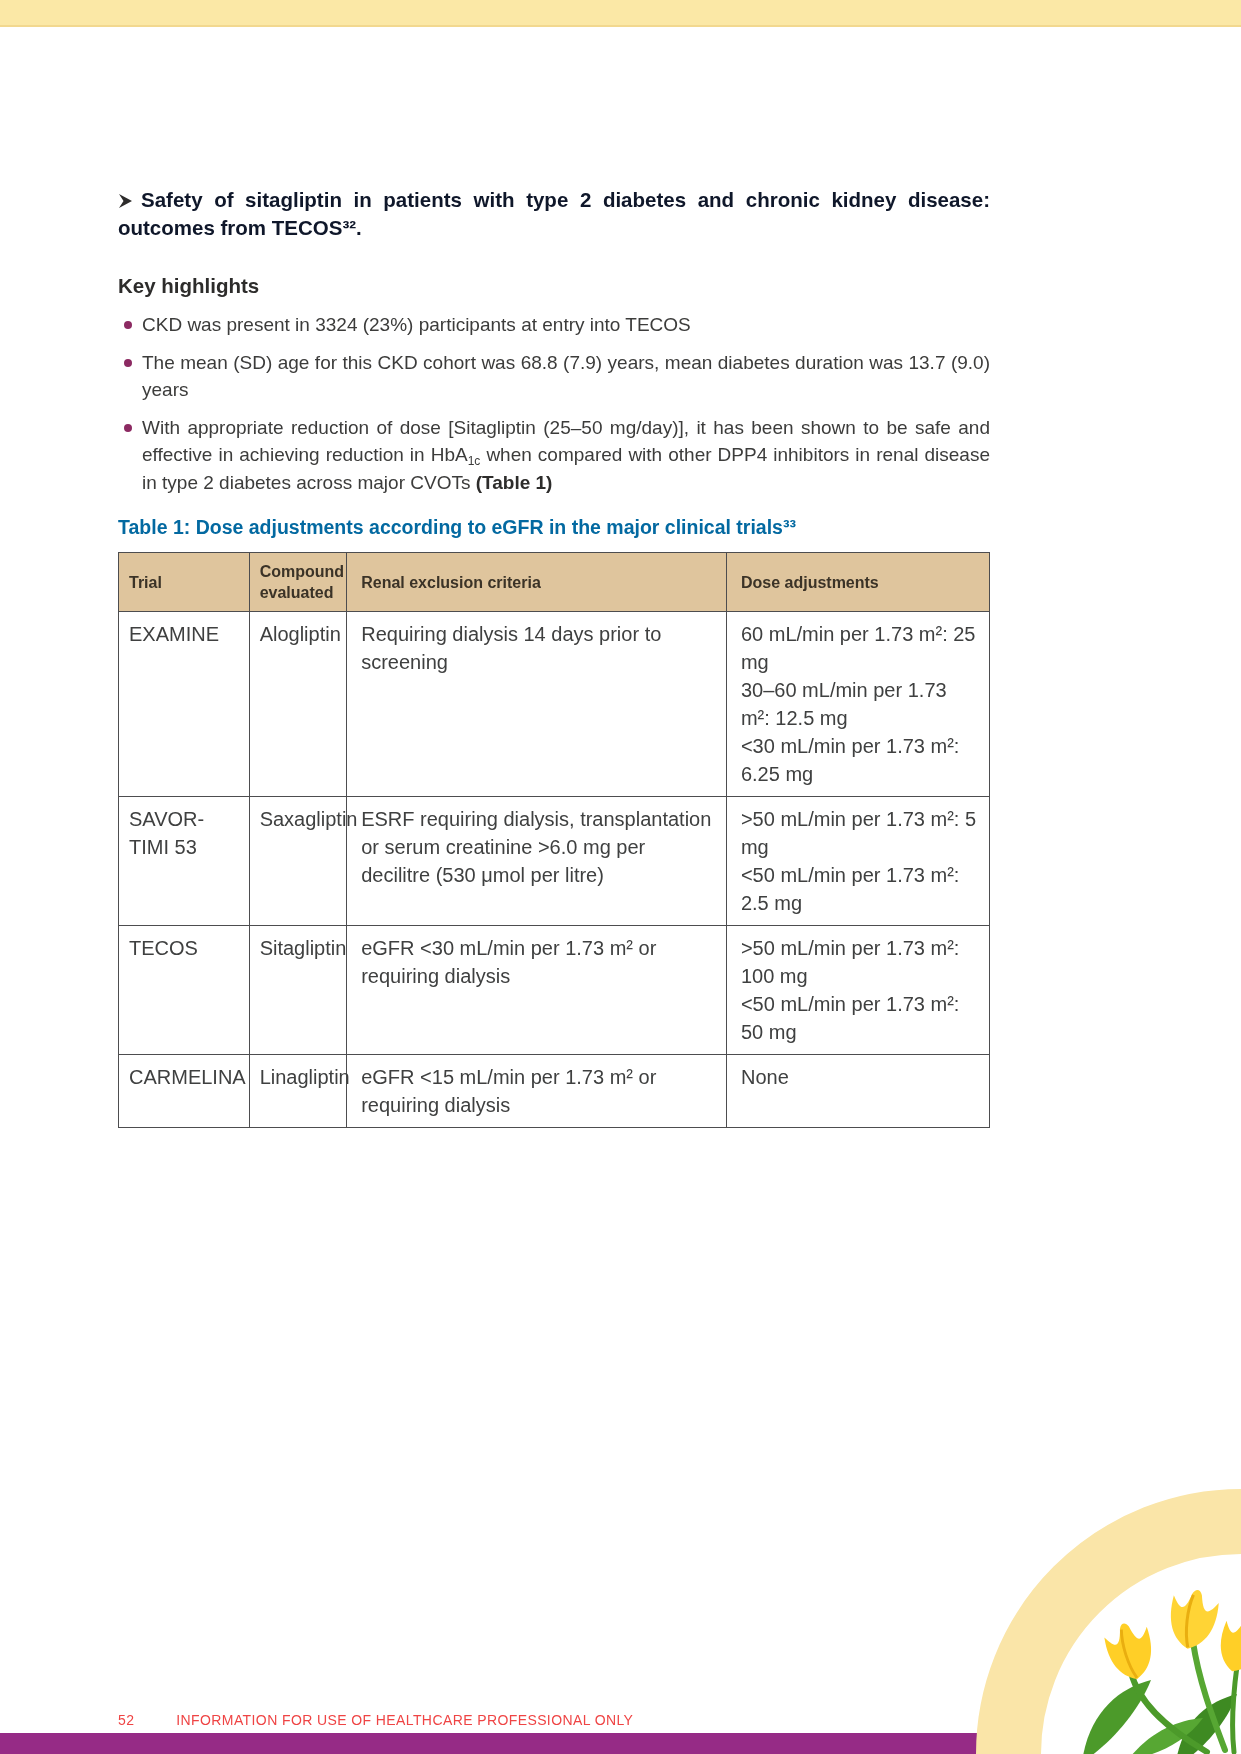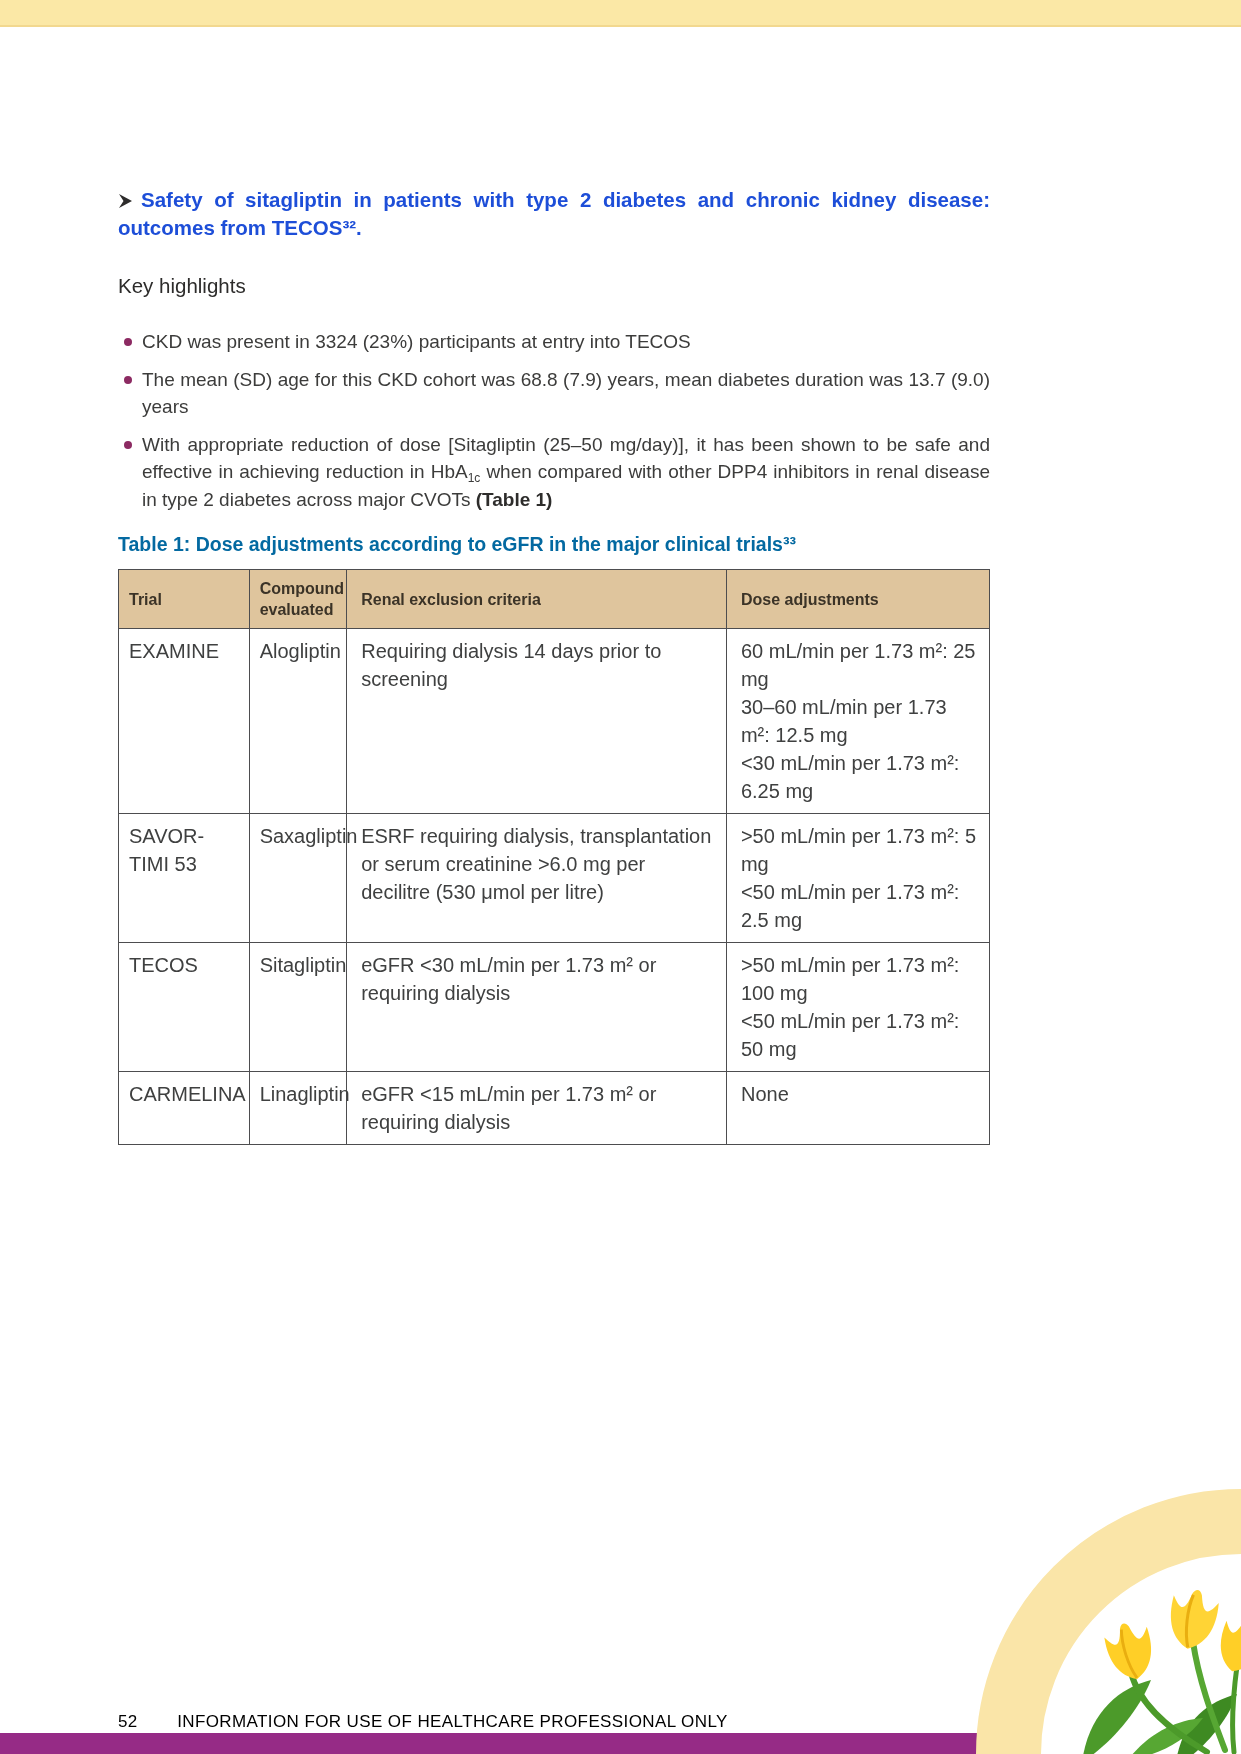--- a/index.html
+++ b/index.html
@@ -11,27 +11,27 @@
     color:#3C3C3B;
   }
   .top-bar {
     position:absolute; top:0; left:0; width:100%; height:25px;
     background:#FBE8A6; border-bottom:2px solid #F2D88F;
     z-index:1;
   }
   .content { position:absolute; left:118px; top:186px; width:872px; }
 
   .doc-heading {
-    margin:0; font-size:20.5px; font-weight:bold; color:#1d4ed8;
+    margin:0; font-size:20.5px; font-weight:bold; color:#0f172a;
     line-height:28px; text-align:justify;
   }
   .arrow-icon { display:inline-block; vertical-align:-2px; margin-right:8px; }
 
   .section-title {
-    margin:32px 0 30px 0; font-size:20.5px; font-weight:normal; color:#2D2C2B;
+    margin:32px 0 13px 0; font-size:20.5px; font-weight:bold; color:#2D2C2B;
   }
   ul.highlights { list-style:none; margin:0; padding:0; }
   ul.highlights li {
     position:relative; padding-left:24px; margin-bottom:10px;
     font-size:19px; line-height:27.5px; text-align:justify; color:#3C3C3B;
   }
   ul.highlights li::before {
     content:""; position:absolute; left:6px; top:10px;
     width:8px; height:8px; border-radius:50%; background:#8C2A62;
   }
@@ -56,21 +56,21 @@
   table.dose-table th.pad-lg { padding-left:14px; }
   table.dose-table td {
     font-size:20px; line-height:28px; color:#3F4040;
     padding:8px 10px; vertical-align:top;
   }
   table.dose-table td.pad-lg { padding-left:14px; }
   .dose-line { display:block; line-height:28px; }
 
   .footer {
     position:absolute; left:118px; top:1712px; height:20px;
-    font-size:17px; color:#000000; letter-spacing:0.4px; z-index:1;
+    font-size:14px; color:#ef4444; letter-spacing:0.4px; z-index:1;
   }
   .footer .pagenum { display:inline-block; width:54px; }
 
   .bottom-bar {
     position:absolute; bottom:0; left:0; width:985px; height:21px;
     background:#962B86; border-top-right-radius:7px; z-index:1;
   }
   .arc-ring {
     position:absolute; left:976px; top:1489px;
     width:400px; height:400px; box-sizing:content-box;

